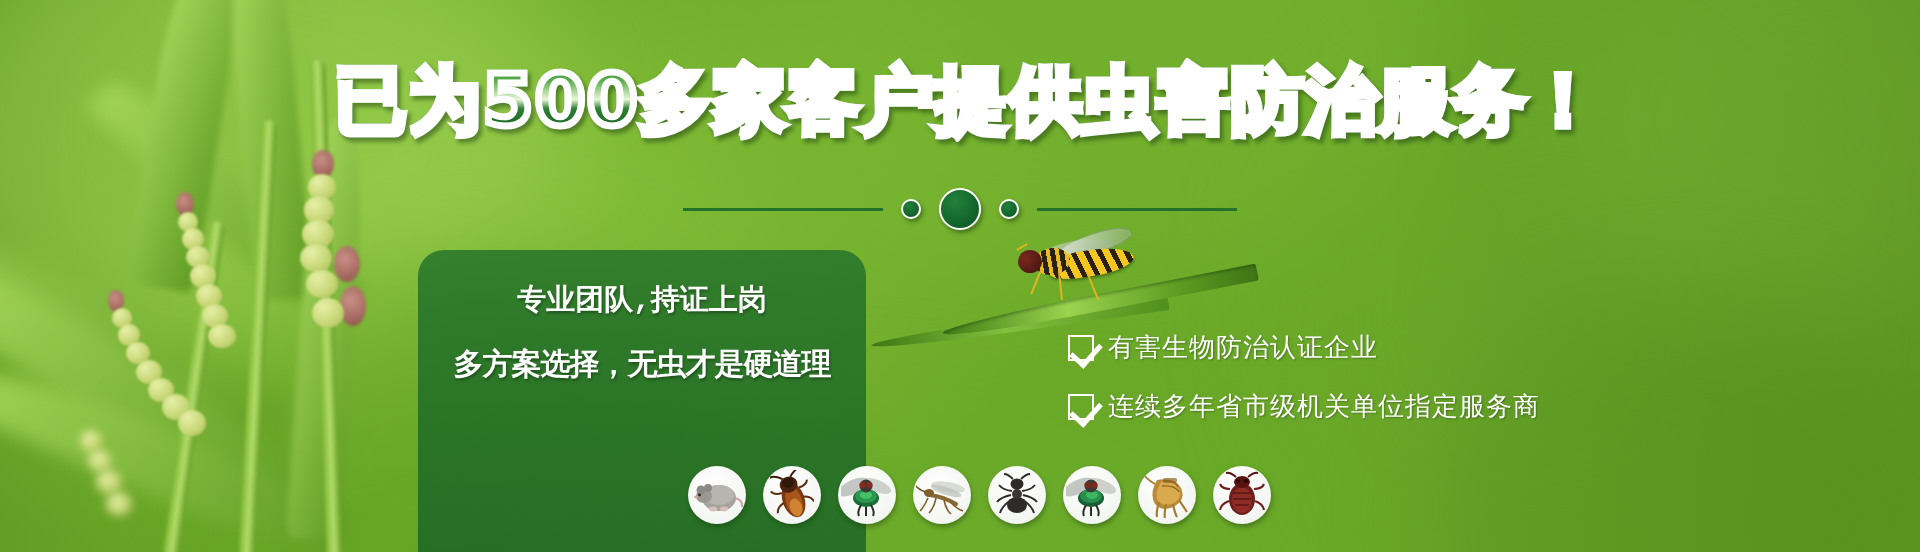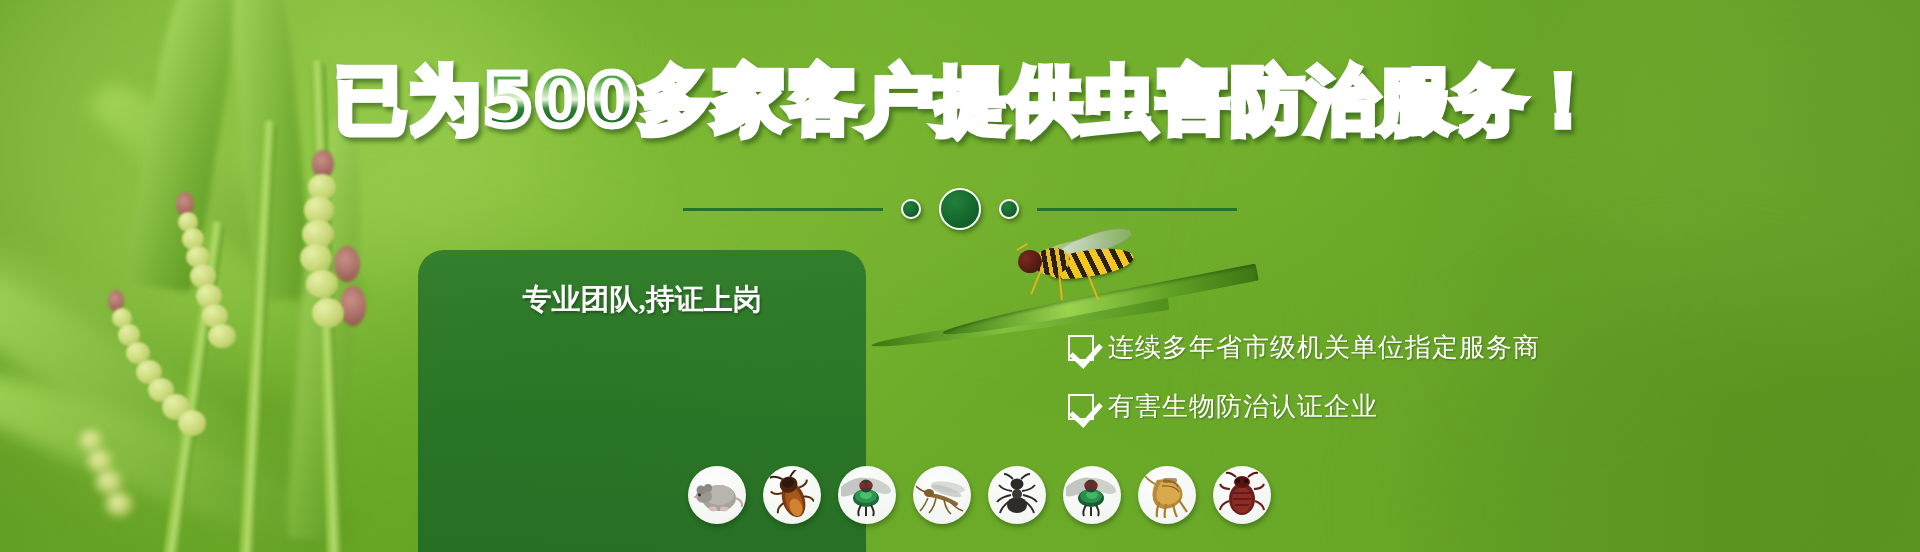--- a/index.html
+++ b/index.html
@@ -120,21 +120,21 @@
     position:absolute; left:418px; top:250px;
     width:448px; height:302px;
     background:linear-gradient(180deg, rgba(32,112,42,.80) 0%, rgba(26,100,36,.84) 100%);
     border-radius:26px 26px 0 0;
     padding:30px 18px 0 18px;
     text-align:center;
   }
   .panel-line {
     color:#ffffff;
     font-weight:bold;
-    font-family:Liberation Serif, serif;
+    font-family:Liberation Mono, monospace;
     text-shadow:1px 2px 3px rgba(0,0,0,.35);
     white-space:nowrap;
   }
   .panel-line.pl1 { font-size:29px; margin-bottom:24px; letter-spacing:0px;}
   .panel-line.pl2 { font-size:30px; margin-bottom:22px; letter-spacing:-1px;}
   .panel-line.pl3 { font-size:30px; letter-spacing:-1px;}
 
   
   .fly-scene { position:absolute; left:990px; top:232px; width:250px; height:110px; }
   .grass-blade {
@@ -306,44 +306,45 @@
   <div class="divider">
     <div class="div-line"></div>
     <div class="dot sm"></div>
     <div class="dot lg"></div>
     <div class="dot sm"></div>
     <div class="div-line"></div>
   </div>
 
   <div class="panel">
     <div class="panel-line pl1">专业团队,持证上岗</div>
+    <div class="panel-line pl2">多方案选择，无虫才是硬道理</div>
   </div>
 
   <div class="fly-scene">
     <div class="grass-blade2"></div>
     <div class="grass-blade"></div>
     <div class="fly-wing"></div>
     <div class="fly-wing2"></div>
     <div class="fly-body"></div>
     <div class="fly-thorax"></div>
     <div class="fly-head"></div>
     <div class="fly-anten"></div>
     <div class="fly-leg fl1"></div>
     <div class="fly-leg fl2"></div>
     <div class="fly-leg fl3"></div>
   </div>
 
   <div class="bullets">
     <div class="bullet">
       <div class="check-box"></div>
-      <div class="bullet-text">连续多年省市级机关单位指定服务商</div>
+      <div class="bullet-text">有害生物防治认证企业</div>
     </div>
     <div class="bullet">
       <div class="check-box"></div>
-      <div class="bullet-text">有害生物防治认证企业</div>
+      <div class="bullet-text">连续多年省市级机关单位指定服务商</div>
     </div>
   </div>
 
   <div class="pests">
 
     <div class="pest">
       <svg width="52" height="42" viewBox="0 0 52 42">
         <ellipse cx="28" cy="24" rx="17" ry="13" fill="#a6a29c"></ellipse>
         <ellipse cx="28" cy="21" rx="15" ry="10" fill="#b8b4ae"></ellipse>
         <ellipse cx="13" cy="22" rx="8" ry="7" fill="#9b9792"></ellipse>

